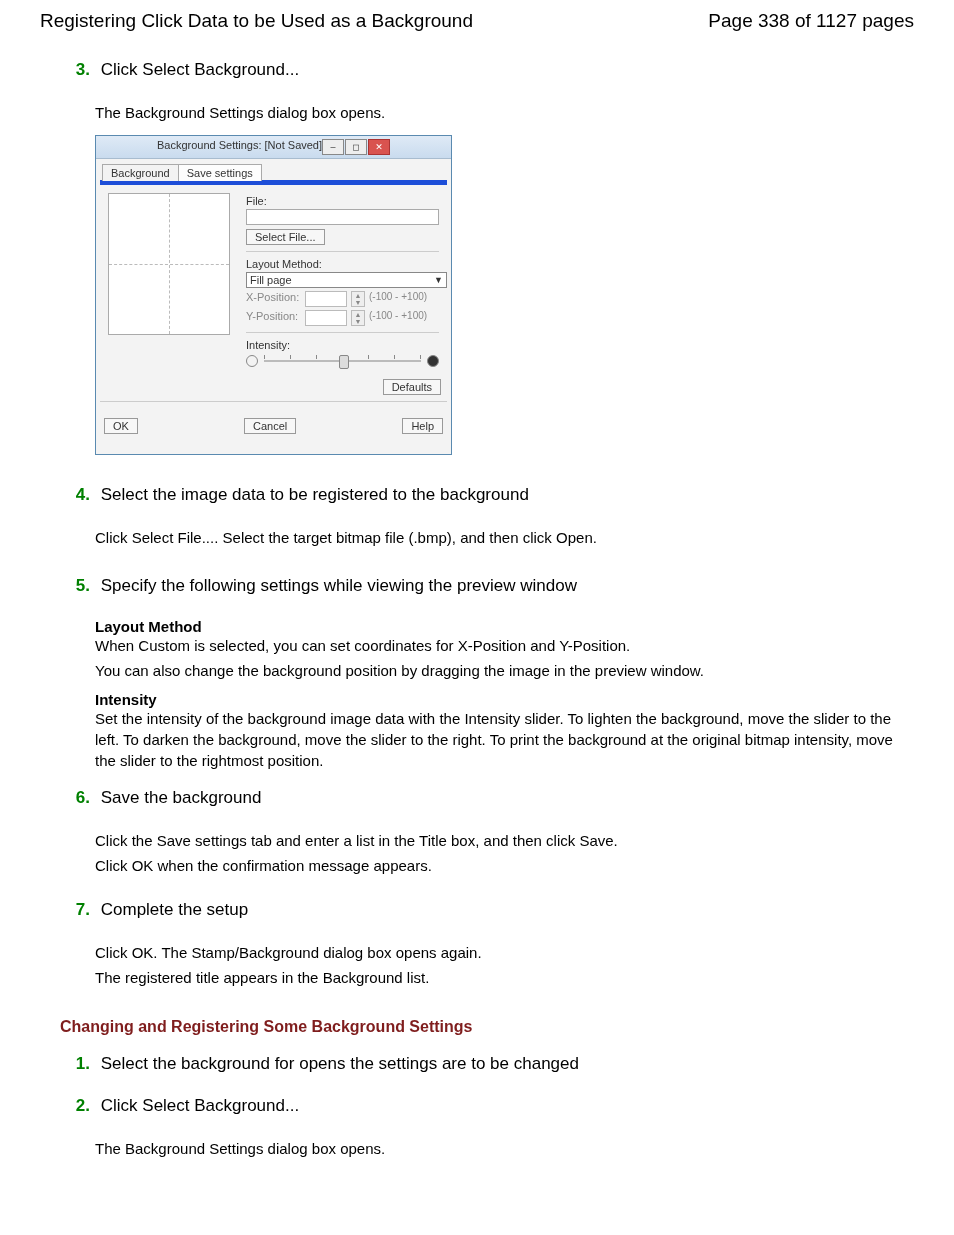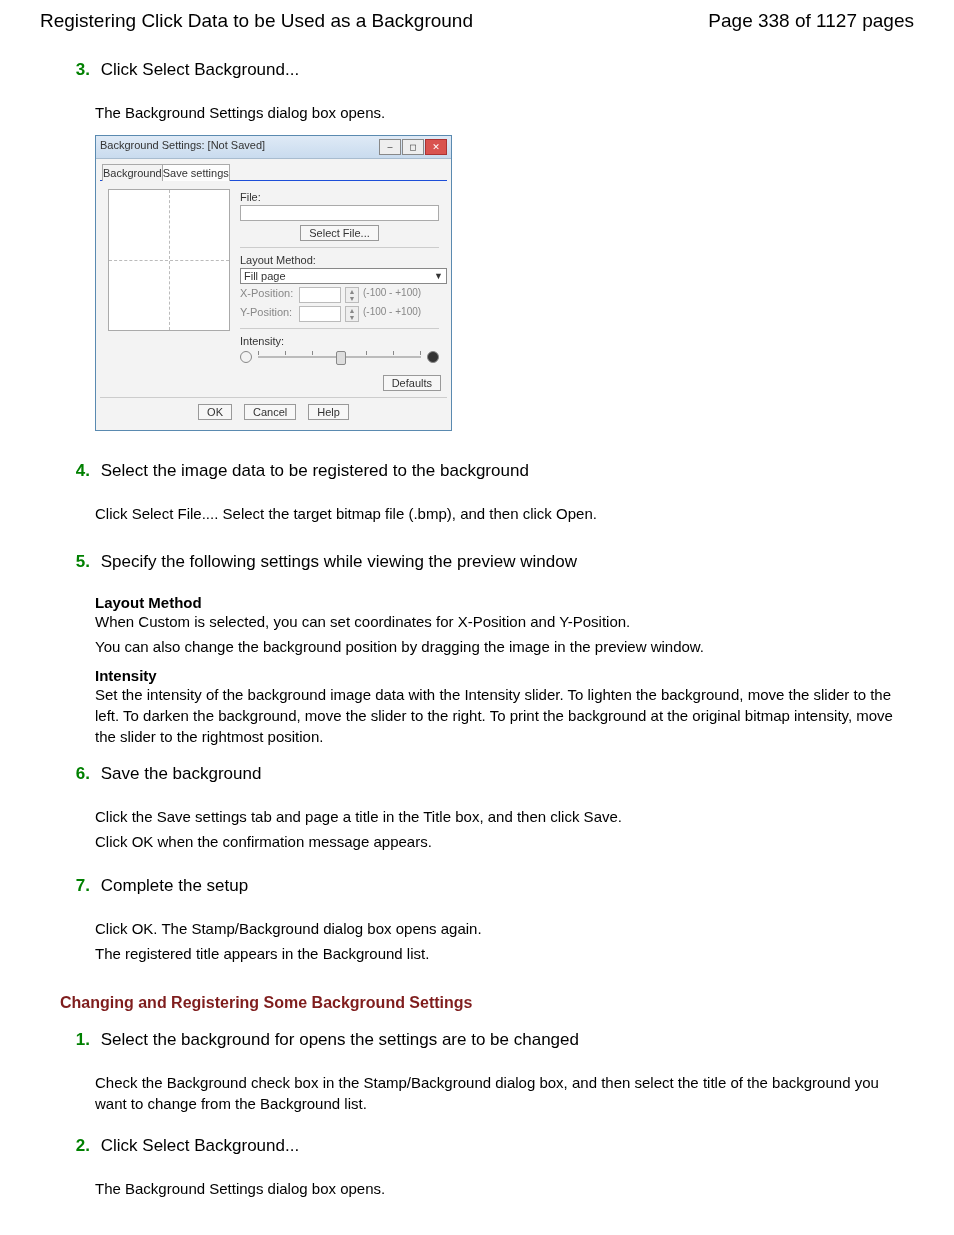--- a/index.html
+++ b/index.html
@@ -8,53 +8,53 @@
   .num{font-weight:bold;color:#008000;display:inline-block;width:22px;text-align:right}
   .step{margin-left:28px;margin-bottom:22px}
   .step-h{font-size:17px;margin-bottom:8px}
   .step-h .num{margin-right:6px}
   .body-t{margin-left:55px;font-size:15px;line-height:1.4;margin-bottom:4px}
   .sub-b{font-weight:bold;margin-left:55px;margin-top:10px}
   .sec-h{font-weight:bold;color:#7f1d1d;font-size:16px;margin:30px 0 18px 20px}
 
   
   .dlg{width:355px;margin:12px 0 30px 55px;border:1px solid #5a8ab0;background:#f3f3f3;font-size:11px;font-family:Tahoma,Arial,sans-serif;color:#333}
-  .dlg-title{background:linear-gradient(#dfeaf6,#c9dbee);padding:3px 4px;display:flex;justify-content:space-between;border-bottom:1px solid #a8bccf}
+  .dlg-title{background:linear-gradient(#dfeaf6,#c9dbee);padding:3px 4px;display:flex;justify-content:center;border-bottom:1px solid #a8bccf}
   .wbtns{display:flex;gap:1px}
   .wb{width:20px;height:14px;display:flex;align-items:center;justify-content:center;font-size:9px;border:1px solid #888;background:#eee}
   .wb.cl{background:#d9534f;color:#fff;border-color:#a33}
   .tabs{display:flex;padding:4px 4px 0 6px}
-  .tab{padding:2px 0;border:1px solid #aaa;border-bottom:none;background:#fdfdfd;font-size:11px;margin-right:-1px;position:relative;top:1px}
+  .tab{padding:2px 8px;border:1px solid #aaa;border-bottom:none;background:#fdfdfd;font-size:11px;margin-right:-1px;position:relative;top:1px}
   .tab.on{background:#f3f3f3;z-index:2}
-  .tab-pane{border-top:1px solid #1d4ed8;margin:0 4px;padding:8px;display:flex;gap:10px}
+  .tab-pane{border-top:5px solid #1d4ed8;margin:0 4px;padding:8px;display:flex;gap:16px}
   .preview{width:120px;height:140px;border:1px solid #aaa;background:#fff;position:relative}
   .preview::before,.preview::after{content:"";position:absolute;border:0 dashed #bbb}
   .preview::before{top:0;bottom:0;left:50%;border-left-width:1px}
   .preview::after{left:0;right:0;top:50%;border-top-width:1px}
   .fields{flex:1}
   .lbl{margin:2px 0}
   .txt{width:100%;height:16px;border:1px solid #aaa;background:#fff;box-sizing:border-box}
   .btn{border:1px solid #999;background:#f7f7f7;padding:1px 8px;font-size:11px;display:inline-block}
-  .rrow{text-align:center;margin:4px 0}
+  .rrow{text-align:left;margin:4px 0}
   .sel{width:100%;border:1px solid #888;background:#fff;padding:1px 3px;display:flex;justify-content:space-between;align-items:center}
   .caret{font-size:9px}
   .pos{display:flex;align-items:flex-start;gap:4px;margin:3px 0;color:#888}
   .pos .pl{width:55px}
   .spin{width:40px;height:14px;border:1px solid #bbb;background:#fff}
   .arr{width:12px;height:14px;border:1px solid #bbb;background:#eee;display:flex;align-items:center;justify-content:center;font-size:7px;line-height:1}
   .range{font-size:10px}
   .hr{border-top:1px solid #ccc;margin:6px 0}
   .slider{display:flex;align-items:center;gap:6px;margin-top:4px}
   .circ{width:10px;height:10px;border:1px solid #888;border-radius:50%}
   .circ.f{background:#333}
   .track{flex:1;height:2px;background:#bbb;position:relative}
   .ticks{position:absolute;top:-5px;left:0;right:0;display:flex;justify-content:space-between}
   .ticks span{width:1px;height:4px;background:#888}
   .thumb{position:absolute;left:48%;top:-5px;width:8px;height:12px;background:#ddd;border:1px solid #888;border-radius:2px}
-  .dlg-bot{border-top:1px solid #ccc;margin:4px;padding:6px 4px;display:flex;justify-content:center;gap:12px}
+  .dlg-bot{border-top:1px solid #ccc;margin:4px;padding:16px 4px;display:flex;justify-content:space-between;gap:6px}
   .def-row{text-align:right;padding:4px 10px 2px 0}
 </style>
 </head>
 <body>
 
 <div class="page">
   <div class="hdr">
     <span>Registering Click Data to be Used as a Background</span>
     <span>Page 338 of 1127 pages</span>
   </div>
@@ -139,34 +139,33 @@
     </div>
   <div class="sub-b">Layout Method</div>
   <div class="body-t">When Custom is selected, you can set coordinates for X-Position and Y-Position.</div>
   <div class="body-t">You can also change the background position by dragging the image in the preview window.</div>
   <div class="sub-b">Intensity</div>
   <div class="body-t">Set the intensity of the background image data with the Intensity slider. To lighten the background, move the slider to the left. To darken the background, move the slider to the right. To print the background at the original bitmap intensity, move the slider to the rightmost position.</div>
 
   <div class="step" style="margin-top:17px">
       <div class="step-h"><span class="num">6.</span> <span>Save the background</span></div>
     </div>
-  <div class="body-t">Click the Save settings tab and page a title in the Title box, and then click Save.</div>
+  <div class="body-t">Click the Save settings tab and enter a list in the Title box, and then click Save.</div>
   <div class="body-t">Click OK when the confirmation message appears.</div>
 
   <div class="step" style="margin-top:24px">
       <div class="step-h"><span class="num">7.</span> <span>Complete the setup</span></div>
     </div>
   <div class="body-t">Click OK. The Stamp/Background dialog box opens again.</div>
   <div class="body-t">The registered title appears in the Background list.</div>
 
   <div class="sec-h">Changing and Registering Some Background Settings</div>
 
   <div class="step">
       <div class="step-h"><span class="num">1.</span> <span>Select the background for opens the settings are to be changed</span></div>
     </div>
-  <div class="body-t">Check the Background check box in the Stamp/Background dialog box, and then select the title of the background you want to change from the Background list.</div>
 
   <div class="step" style="margin-top:22px">
       <div class="step-h"><span class="num">2.</span> <span>Click Select Background...</span></div>
     </div>
   <div class="body-t">The Background Settings dialog box opens.</div>
 
 </div>
 
 </body></html>

